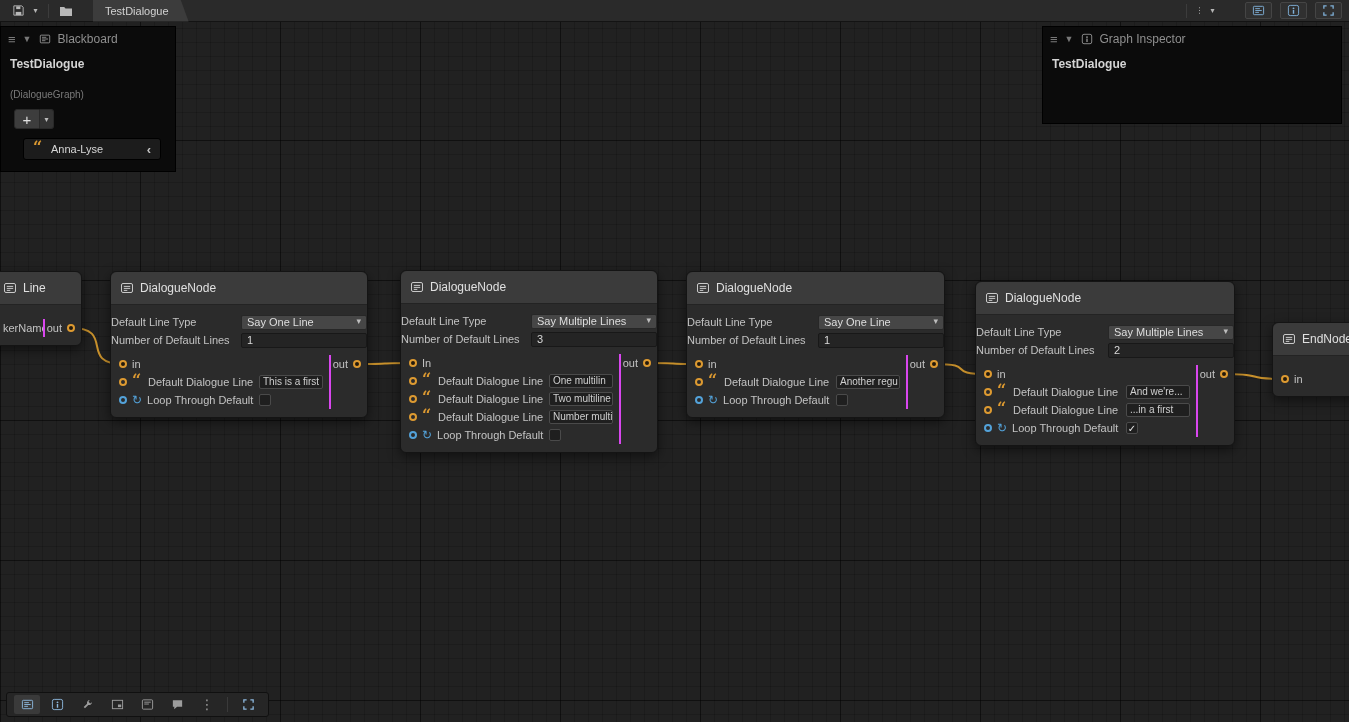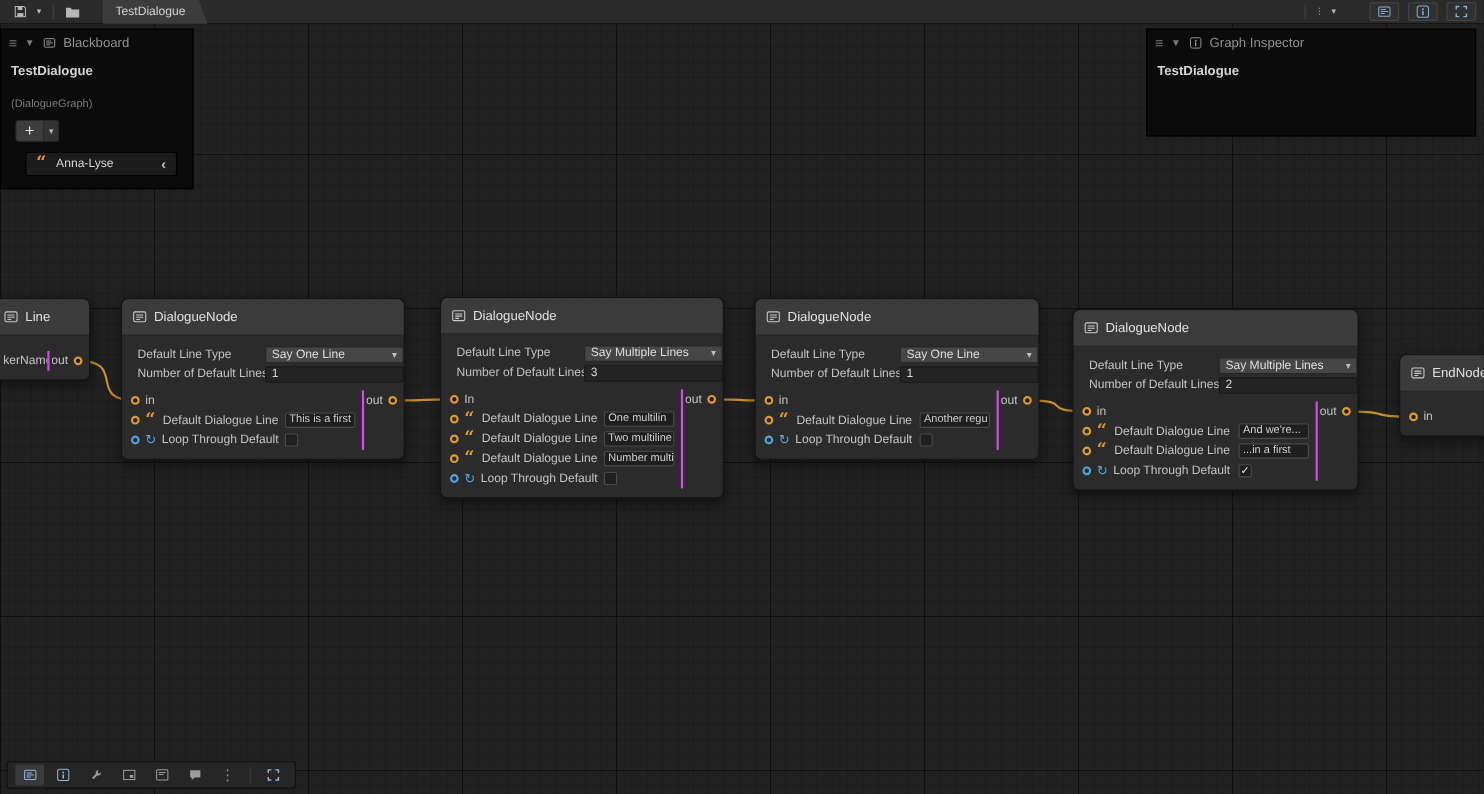--- a/index.html
+++ b/index.html
@@ -20,24 +20,24 @@
   .wire { stroke: #c8912c; stroke-width: 2; fill: none; stroke-linecap: round; }
 
   
   .nodes { position: absolute; inset: 0; z-index: 2; }
   .node { position: absolute; background: #2b2b2b; border: 1px solid #141414; border-radius: 6px;
           box-shadow: 0 4px 12px rgba(0,0,0,.5); }
   .node-title { display: flex; align-items: center; gap: 6px; height: 33px; padding: 0 9px;
                 background: #3b3b3b; border-bottom: 1px solid #232323; border-radius: 6px 6px 0 0;
                 font-size: 12px; color: #e0e0e0; white-space: nowrap; overflow: hidden; }
   .node-body { padding-top: 8px; }
-  .field-row { display: flex; align-items: center; height: 18px; padding: 0 0; margin-left: 14px; }
+  .field-row { display: flex; align-items: center; height: 18px; padding: 0 0; }
   .field-label { flex: 1; font-size: 11px; color: #c2c2c2; white-space: nowrap; overflow: hidden; }
   .dropdown { width: 126px; height: 15px; background: #464646; border: 1px solid #272727; border-radius: 2px;
-              display: flex; align-items: center; padding: 0 5px; font-size: 11px; color: #dedede; }
+              display: flex; padding: 0 5px; font-size: 11px; color: #dedede; }
   .dd-text { flex: 1; white-space: nowrap; overflow: hidden; }
   .dd-caret { font-size: 9px; color: #bdbdbd; }
   .text-field { width: 126px; height: 15px; background: #242424; border: 1px solid #181818; border-radius: 2px;
                 font-size: 11px; color: #d8d8d8; line-height: 13px; padding: 0 5px; overflow: hidden; white-space: nowrap; }
   .ports { display: flex; margin-top: 6px; padding-bottom: 8px; }
   .ports-left { flex: 1; min-width: 0; }
   .ports-right { width: 38px; border-left: 2px solid #d946ef; }
   .port-row { display: flex; align-items: center; gap: 5px; height: 18px; padding-left: 8px; }
   .port-row.out { padding: 0 6px 0 0; justify-content: flex-end; }
   .dot { width: 8px; height: 8px; border-radius: 50%; flex: 0 0 auto; }

